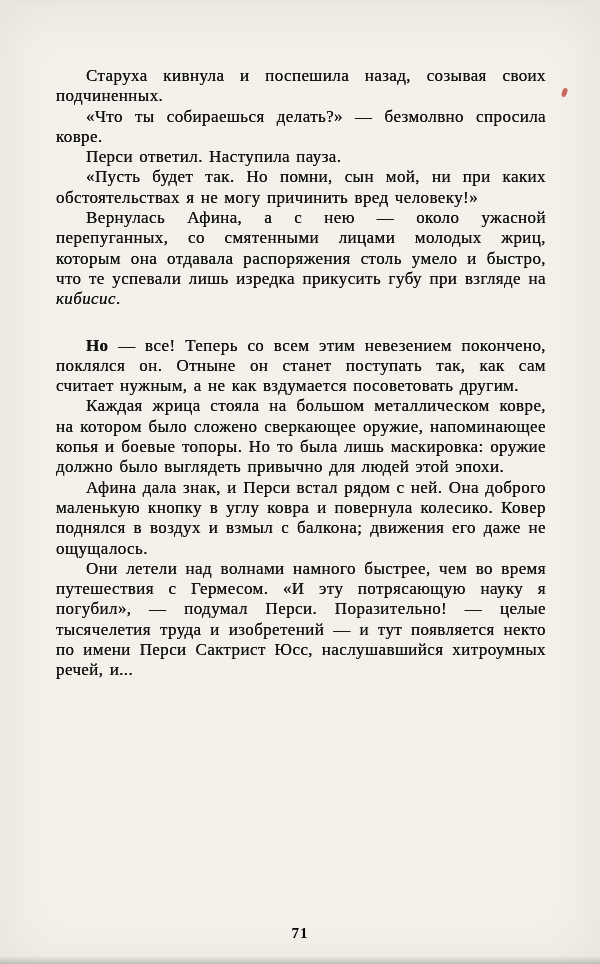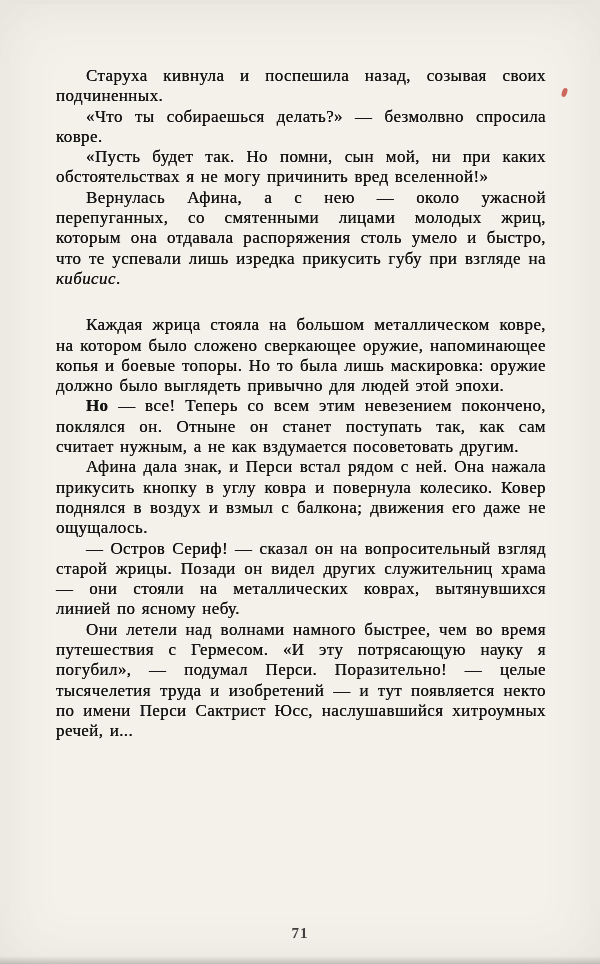--- a/index.html
+++ b/index.html
@@ -53,21 +53,21 @@
 
   .page-number {
     position: absolute;
     bottom: 26px;
     left: 0;
     width: 100%;
     text-align: center;
     font-size: 15px;
     font-weight: 700;
     letter-spacing: 1px;
-    color: #404040;
+    color: #000000;
   }
 
   
   .red-mark {
     position: absolute;
     top: 84px;
     right: 33px;
     width: 5px;
     height: 9px;
     background: #c03a30;
@@ -82,35 +82,35 @@
 <div class="page">
 
   <div class="red-mark"></div>
 
   <div class="text-block">
 
     <p class="para">Старуха кивнула и поспешила назад, созывая своих подчиненных.</p>
 
     <p class="para">«Что ты собираешься делать?» — безмолвно спросила ковре.</p>
 
+    <p class="para">Перси ответил. Наступила пауза.</p>
 
-    <p class="para">«Пусть будет так. Но помни, сын мой, ни при каких обстоятельствах я не могу причинить вред вселенной!»</p>
+    <p class="para">«Пусть будет так. Но помни, сын мой, ни при каких обстоятельствах я не могу причинить вред человеку!»</p>
 
     <p class="para"><span class="seg">Вернулась Афина, а с нею — около ужасной перепуганных, со смятенными лицами молодых жриц, которым она отдавала распоряжения столь умело и быстро, что те успевали лишь изредка прикусить губу при взгляде на </span><em class="it">кибисис</em><span class="seg">.</span></p>
 
 
     <div class="section-gap"></div>
 
+    <p class="para"><span class="bold-lead">Но</span><span class="seg"> — все! Теперь со всем этим невезением покончено, поклялся он. Отныне он станет поступать так, как сам считает нужным, а не как вздумается посоветовать другим.</span></p>
+
     <p class="para">Каждая жрица стояла на большом металлическом ковре, на котором было сложено сверкающее оружие, напоминающее копья и боевые топоры. Но то была лишь маскировка: оружие должно было выглядеть привычно для людей этой эпохи.</p>
 
-    <p class="para"><span class="bold-lead">Но</span><span class="seg"> — все! Теперь со всем этим невезением покончено, поклялся он. Отныне он станет поступать так, как сам считает нужным, а не как вздумается посоветовать другим.</span></p>
+    <p class="para">Афина дала знак, и Перси встал рядом с ней. Она доброго маленькую кнопку в углу ковра и повернула колесико. Ковер поднялся в воздух и взмыл с балкона; движения его даже не ощущалось.</p>
 
-    <p class="para">Афина дала знак, и Перси встал рядом с ней. Она нажала прикусить кнопку в углу ковра и повернула колесико. Ковер поднялся в воздух и взмыл с балкона; движения его даже не ощущалось.</p>
-
-    <p class="para">— Остров Сериф! — сказал он на вопросительный взгляд старой жрицы. Позади он видел других служительниц храма — они стояли на металлических коврах, вытянувшихся линией по ясному небу.</p>
 
     <p class="para">Они летели над волнами намного быстрее, чем во время путешествия с Гермесом. «И эту потрясающую науку я погубил», — подумал Перси. Поразительно! — целые тысячелетия труда и изобретений — и тут появляется некто по имени Перси Сактрист Юсс, наслушавшийся хитроумных речей, и...</p>
 
 
   </div>
 
   <div class="page-number">71</div>
 
 </div>
 

